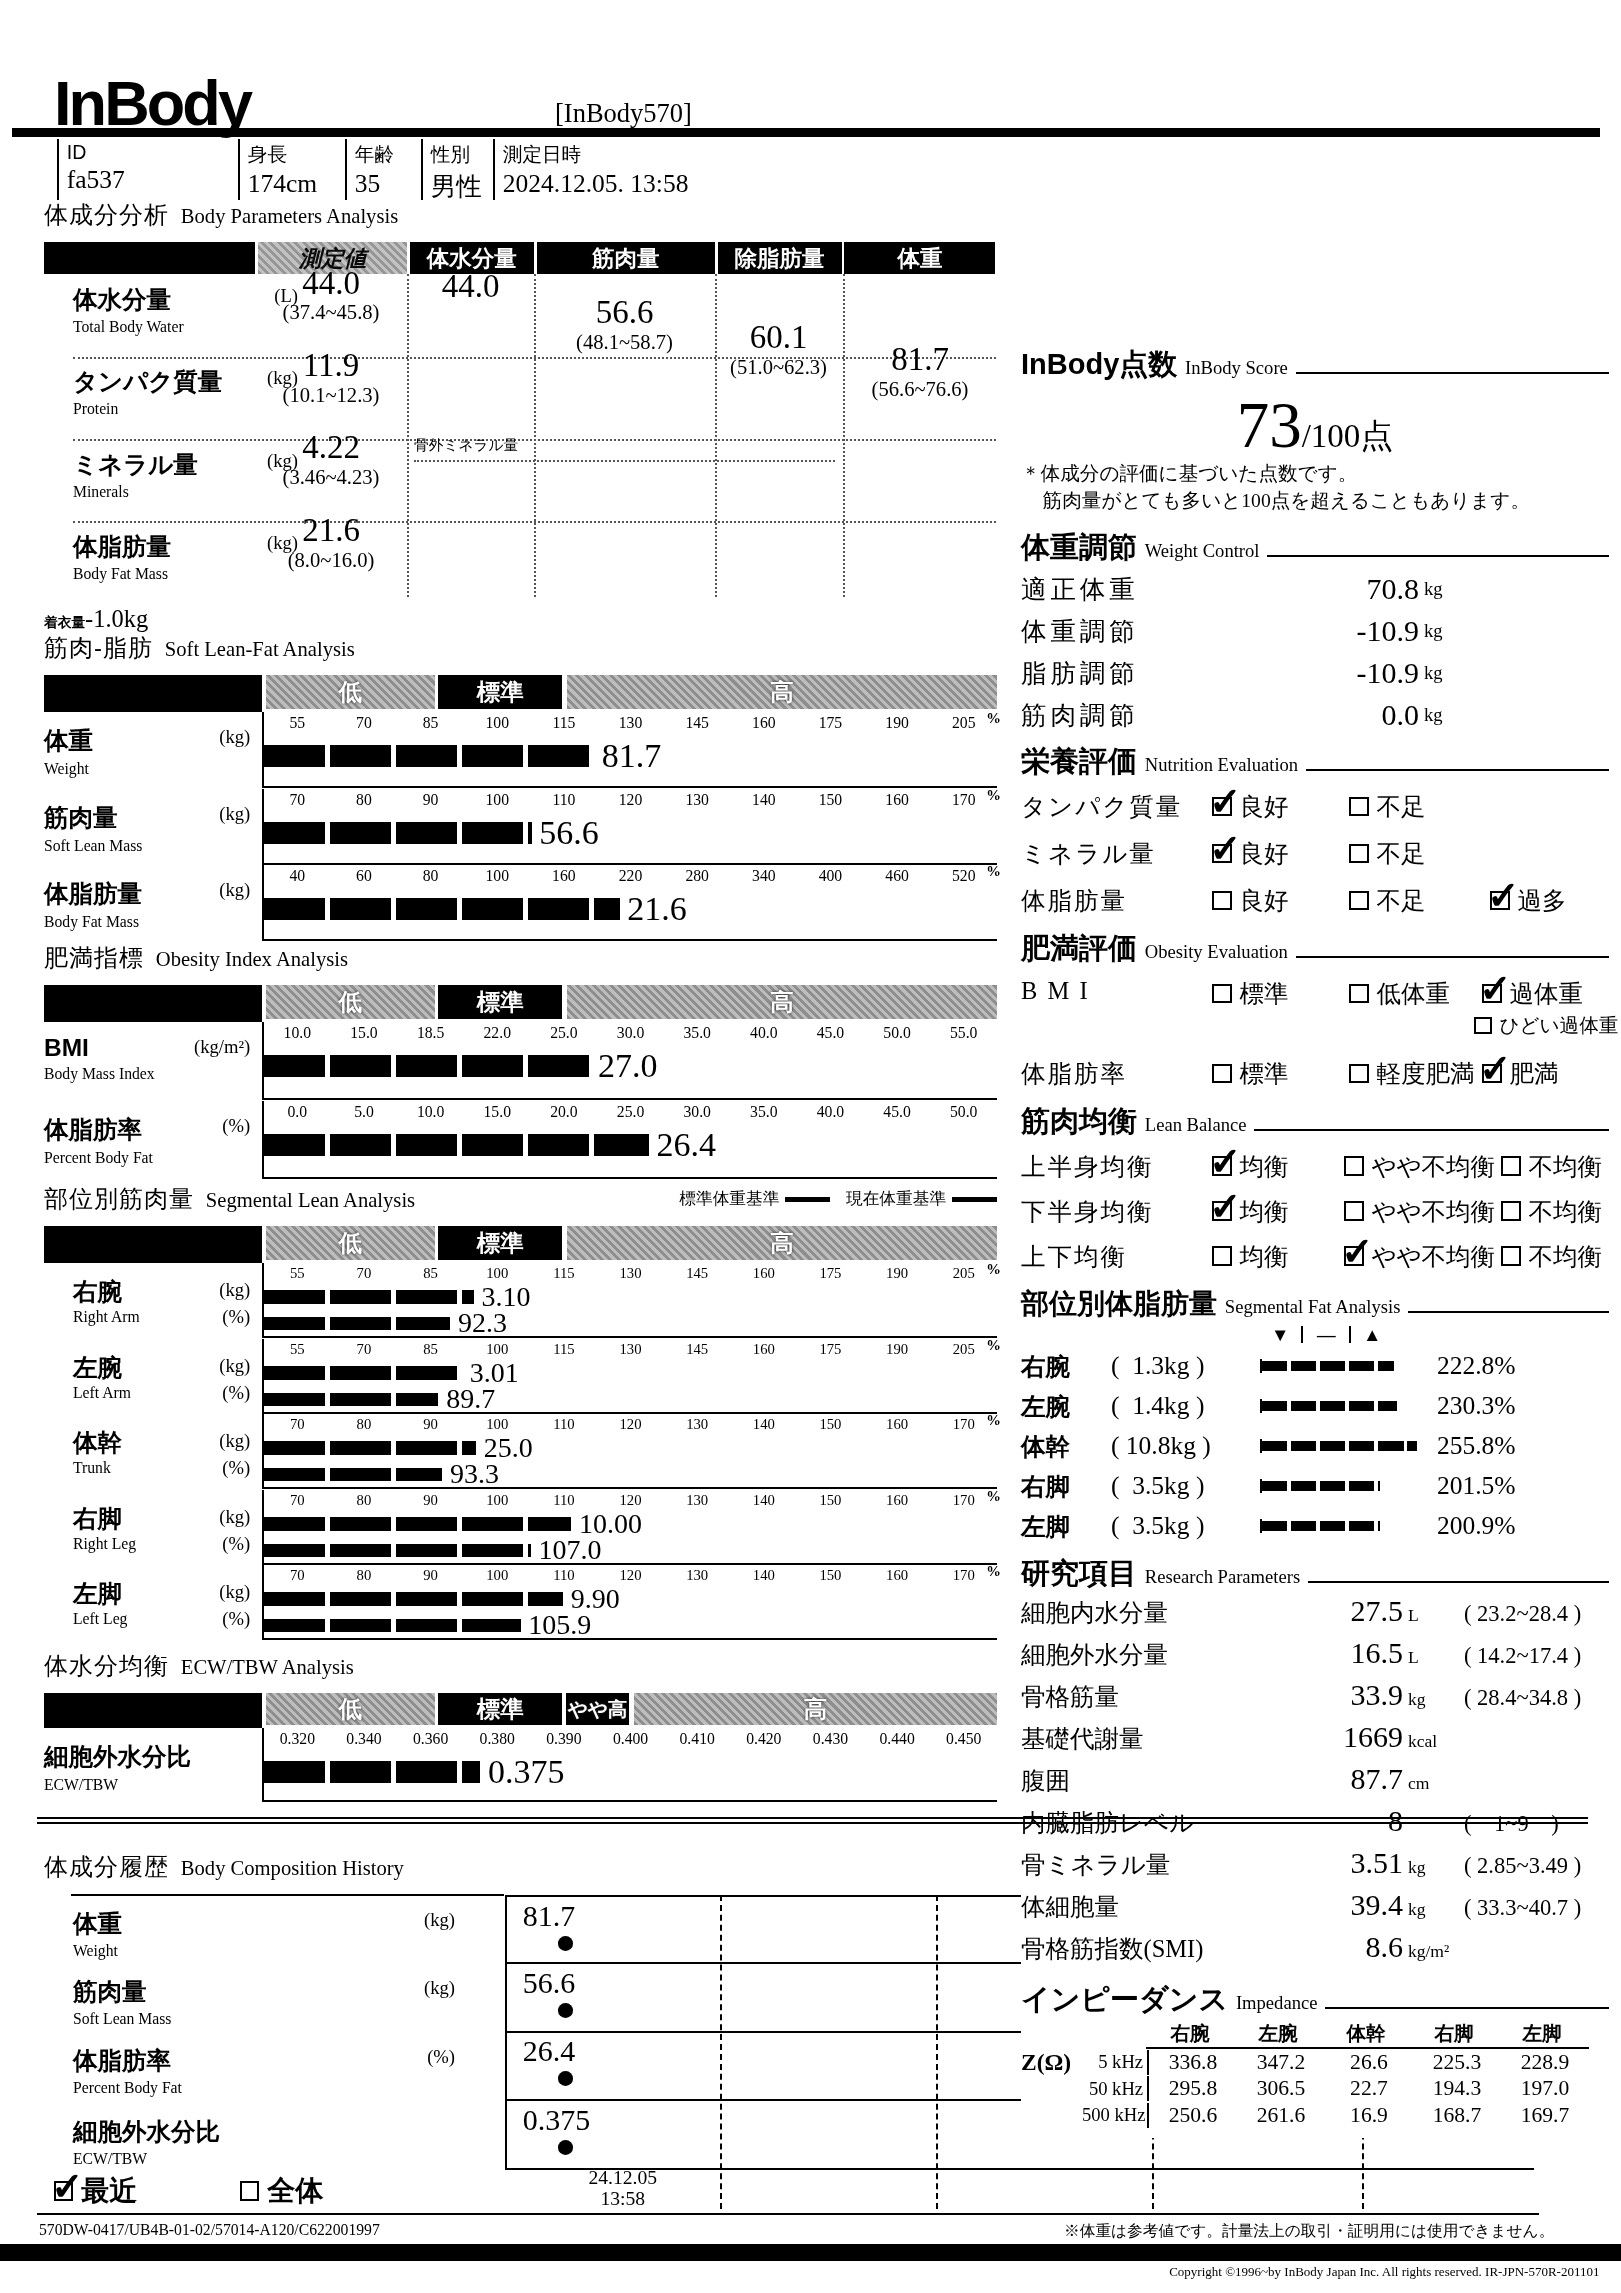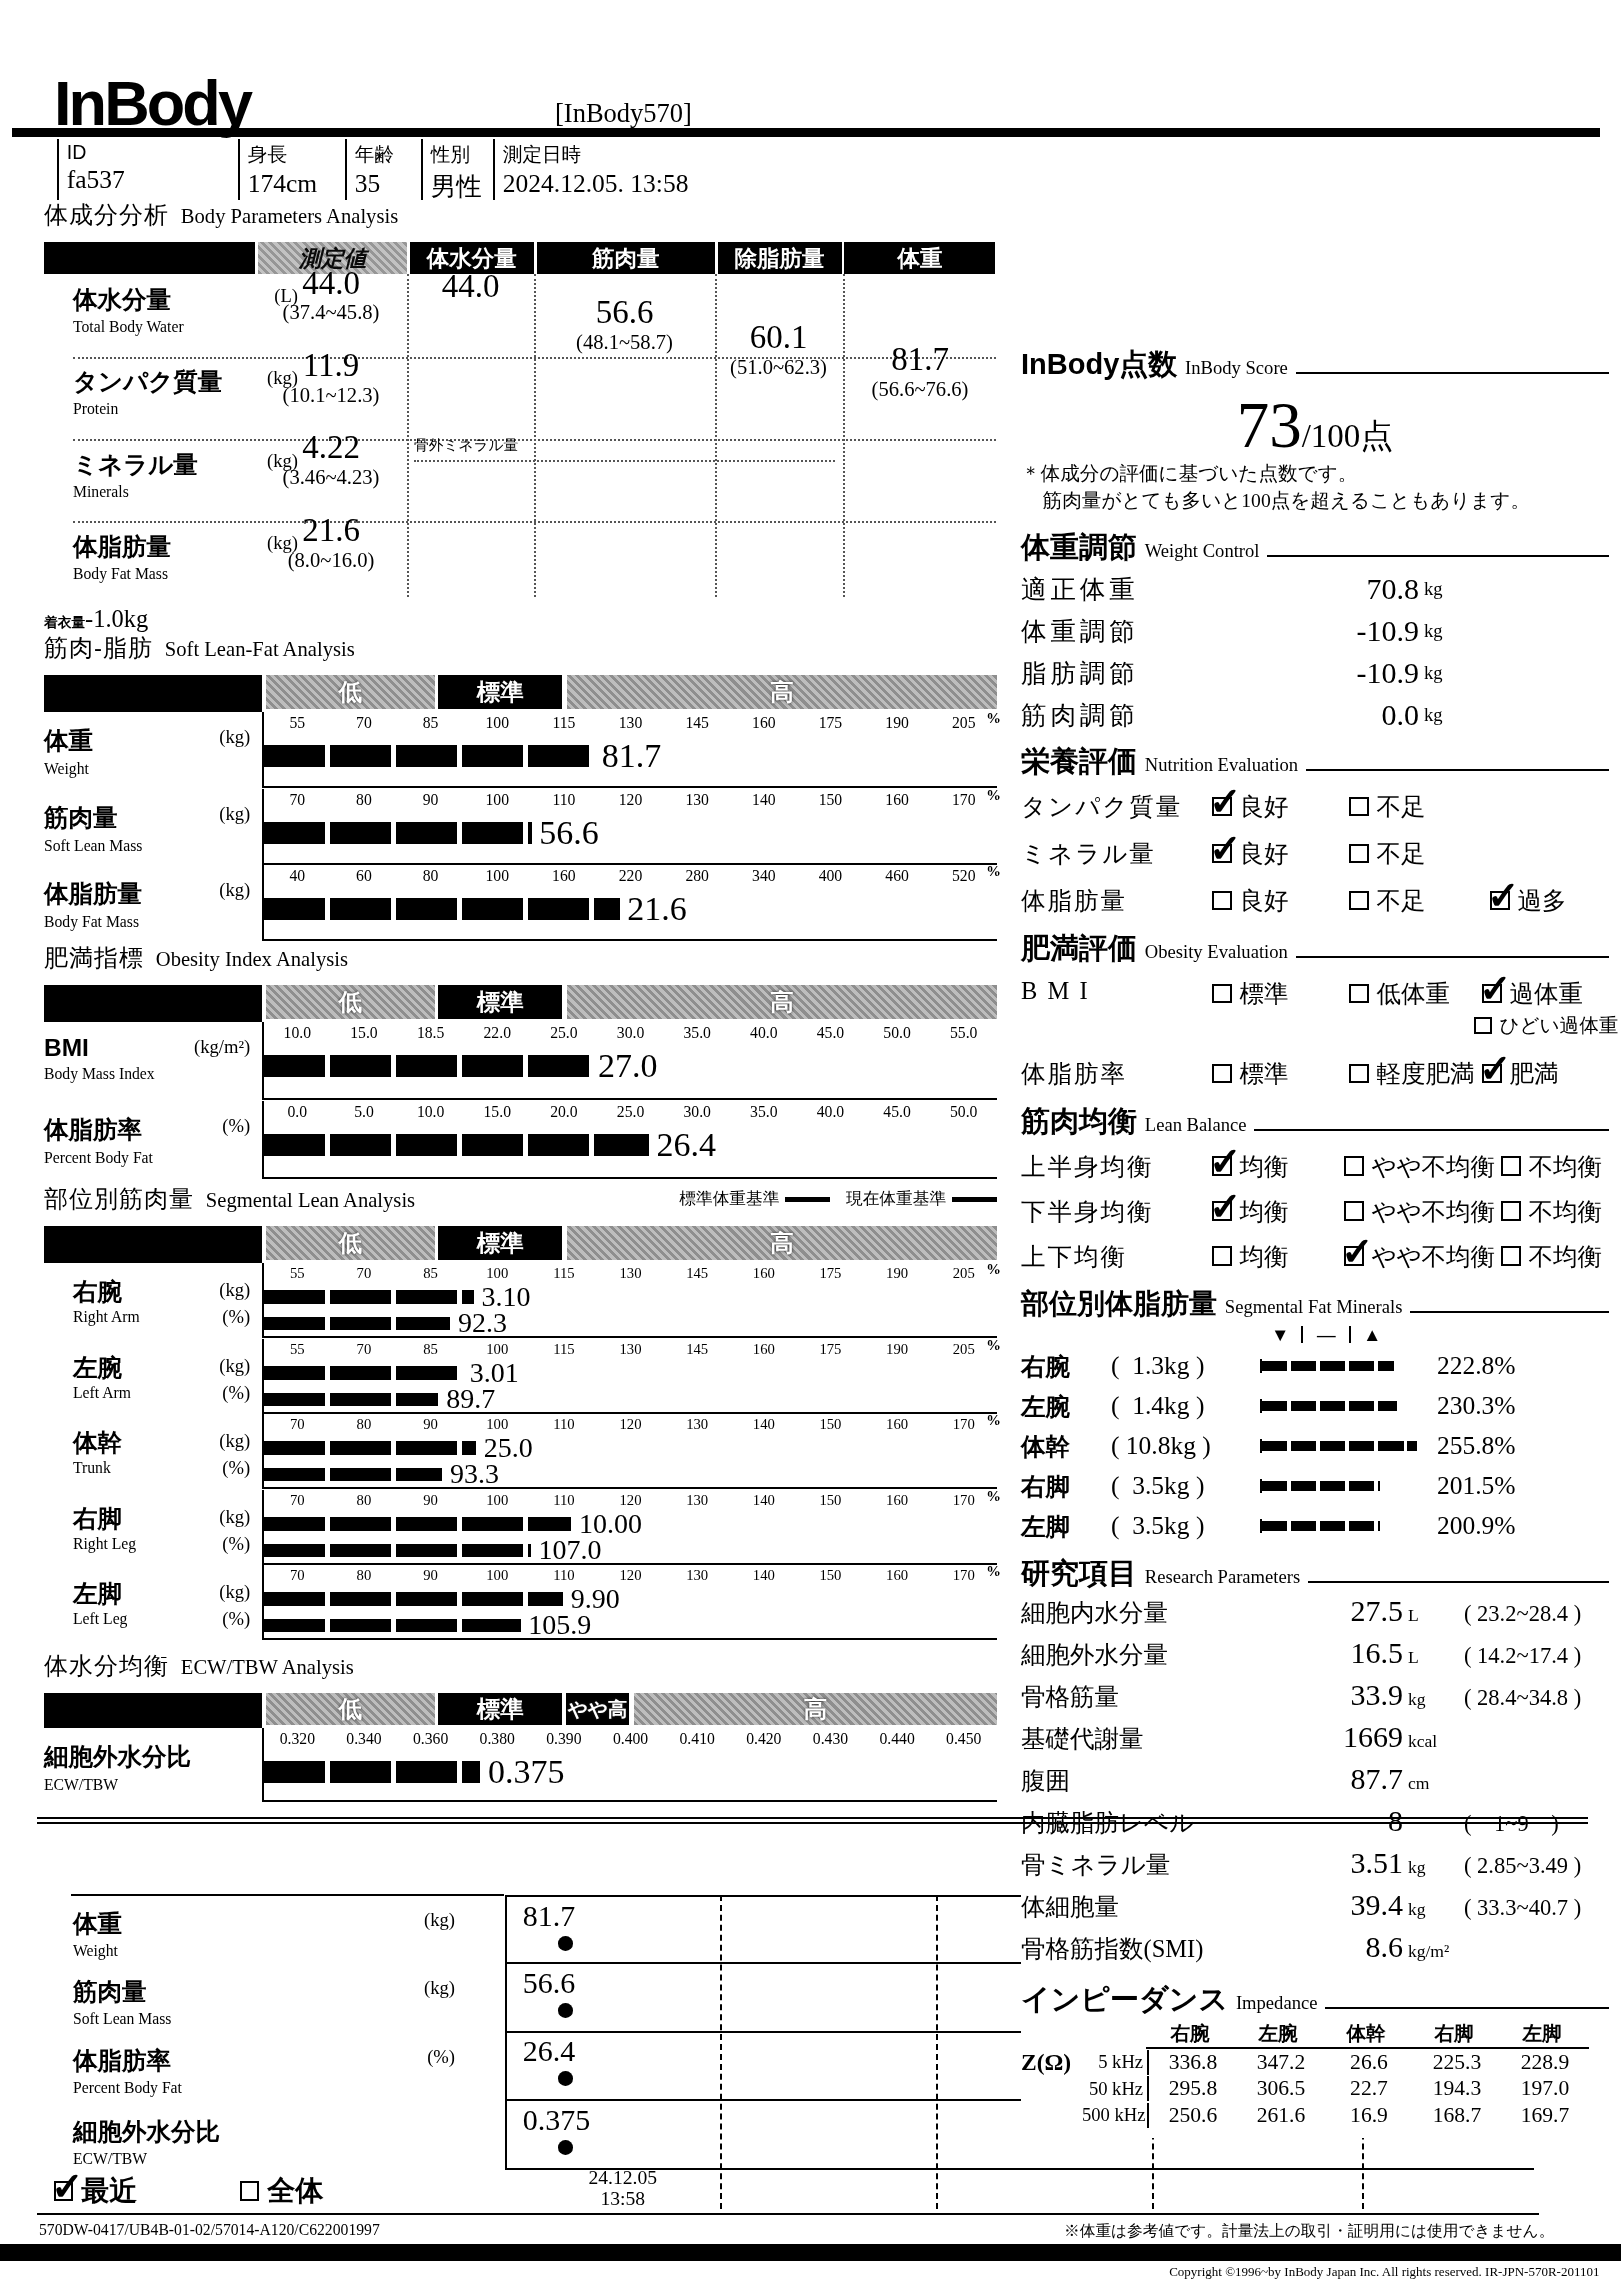--- a/index.html
+++ b/index.html
@@ -659,20 +659,24 @@
           <div class="bar-line">
             <div class="bar" style="width: 29.5%;"></div>
             <span class="bval">0.375</span>
           </div>
         </div>
       </div>
     </div>
   </div>
 
   <div id="history">
+    <div class="sec-title">
+      <span class="jp">体成分履歴</span>
+      <span class="en">Body Composition History</span>
+    </div>
     <div id="h-title-rule"></div>
 
     <div class="hrow first" style="top:44px">
       <span class="hval">81.7</span>
       <span class="hdot"></span>
     </div>
     <div class="hrow" style="top:113px">
       <span class="hval">56.6</span>
       <span class="hdot"></span>
     </div>
@@ -894,21 +898,21 @@
           <span class="optlabel">やや不均衡</span>
         </span>
       <span class="opt" style="left:480px">
           <span class="cb"></span>
           <span class="optlabel">不均衡</span>
         </span>
     </div>
 
     <div class="rtitle" style="margin-top:7.8px">
       <span class="jp" style="font-size:28px">部位別体脂肪量</span>
-      <span class="en">Segmental Fat Minerals</span>
+      <span class="en">Segmental Fat Analysis</span>
       <span class="rule"></span>
     </div>
     <div id="sf-legend">
       <span>▼</span>
       <span class="mid">―</span>
       <span>▲</span>
     </div>
     <div class="sf-row">
       <span class="sf-label">右腕</span>
       <span class="sf-kg">(  1.3kg )</span>

